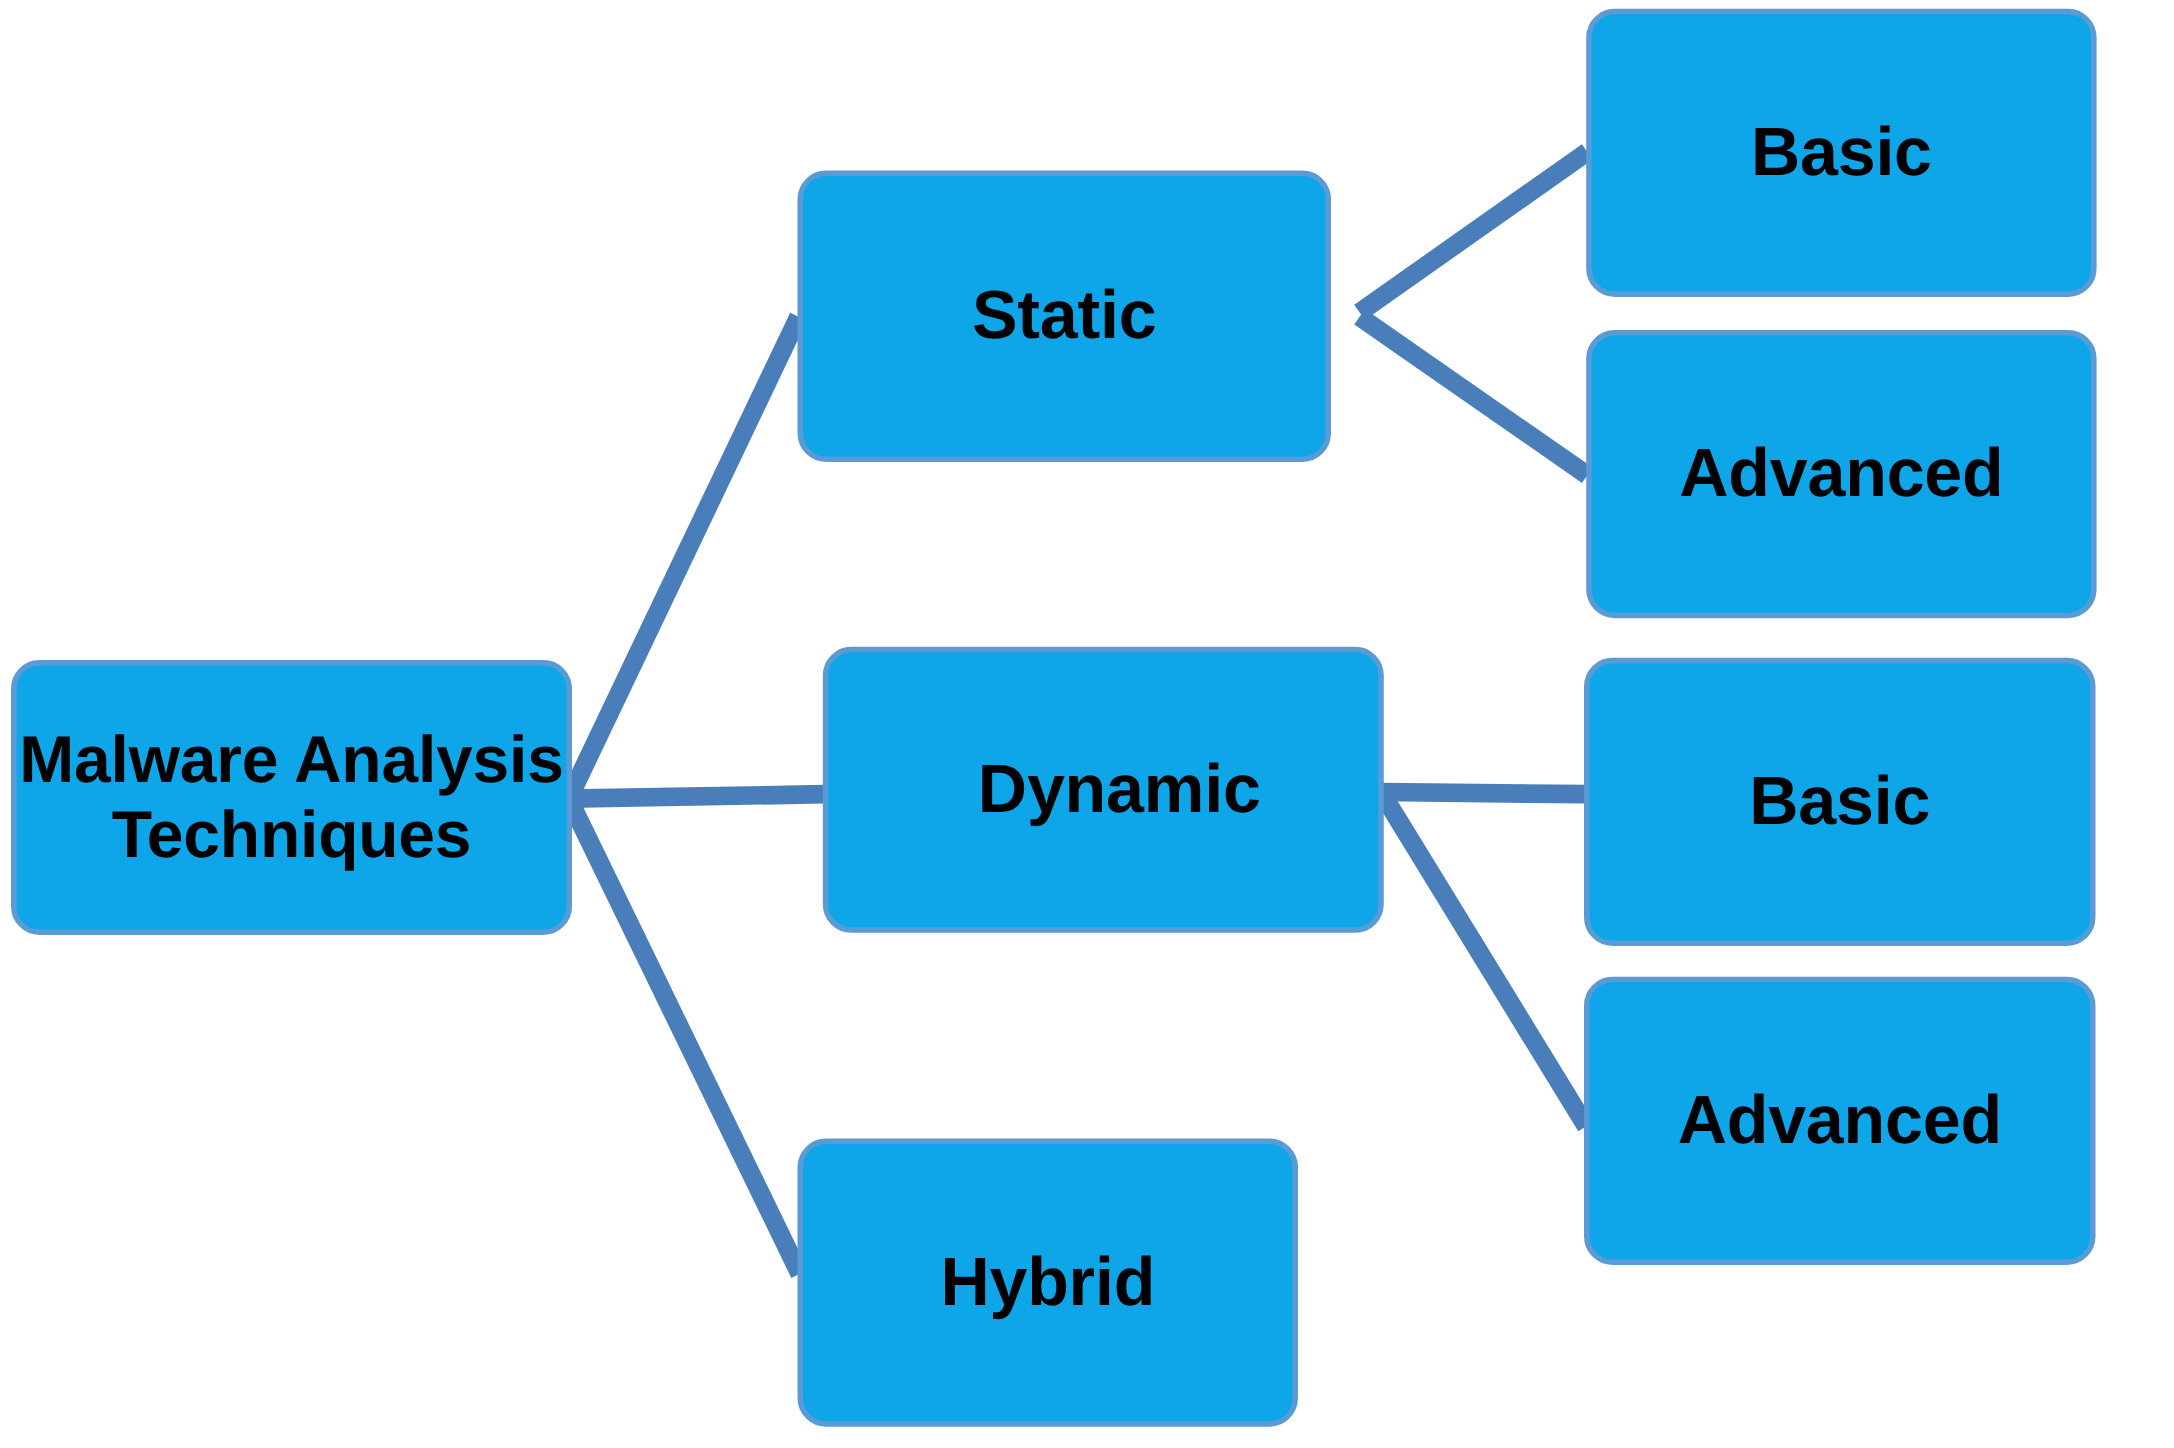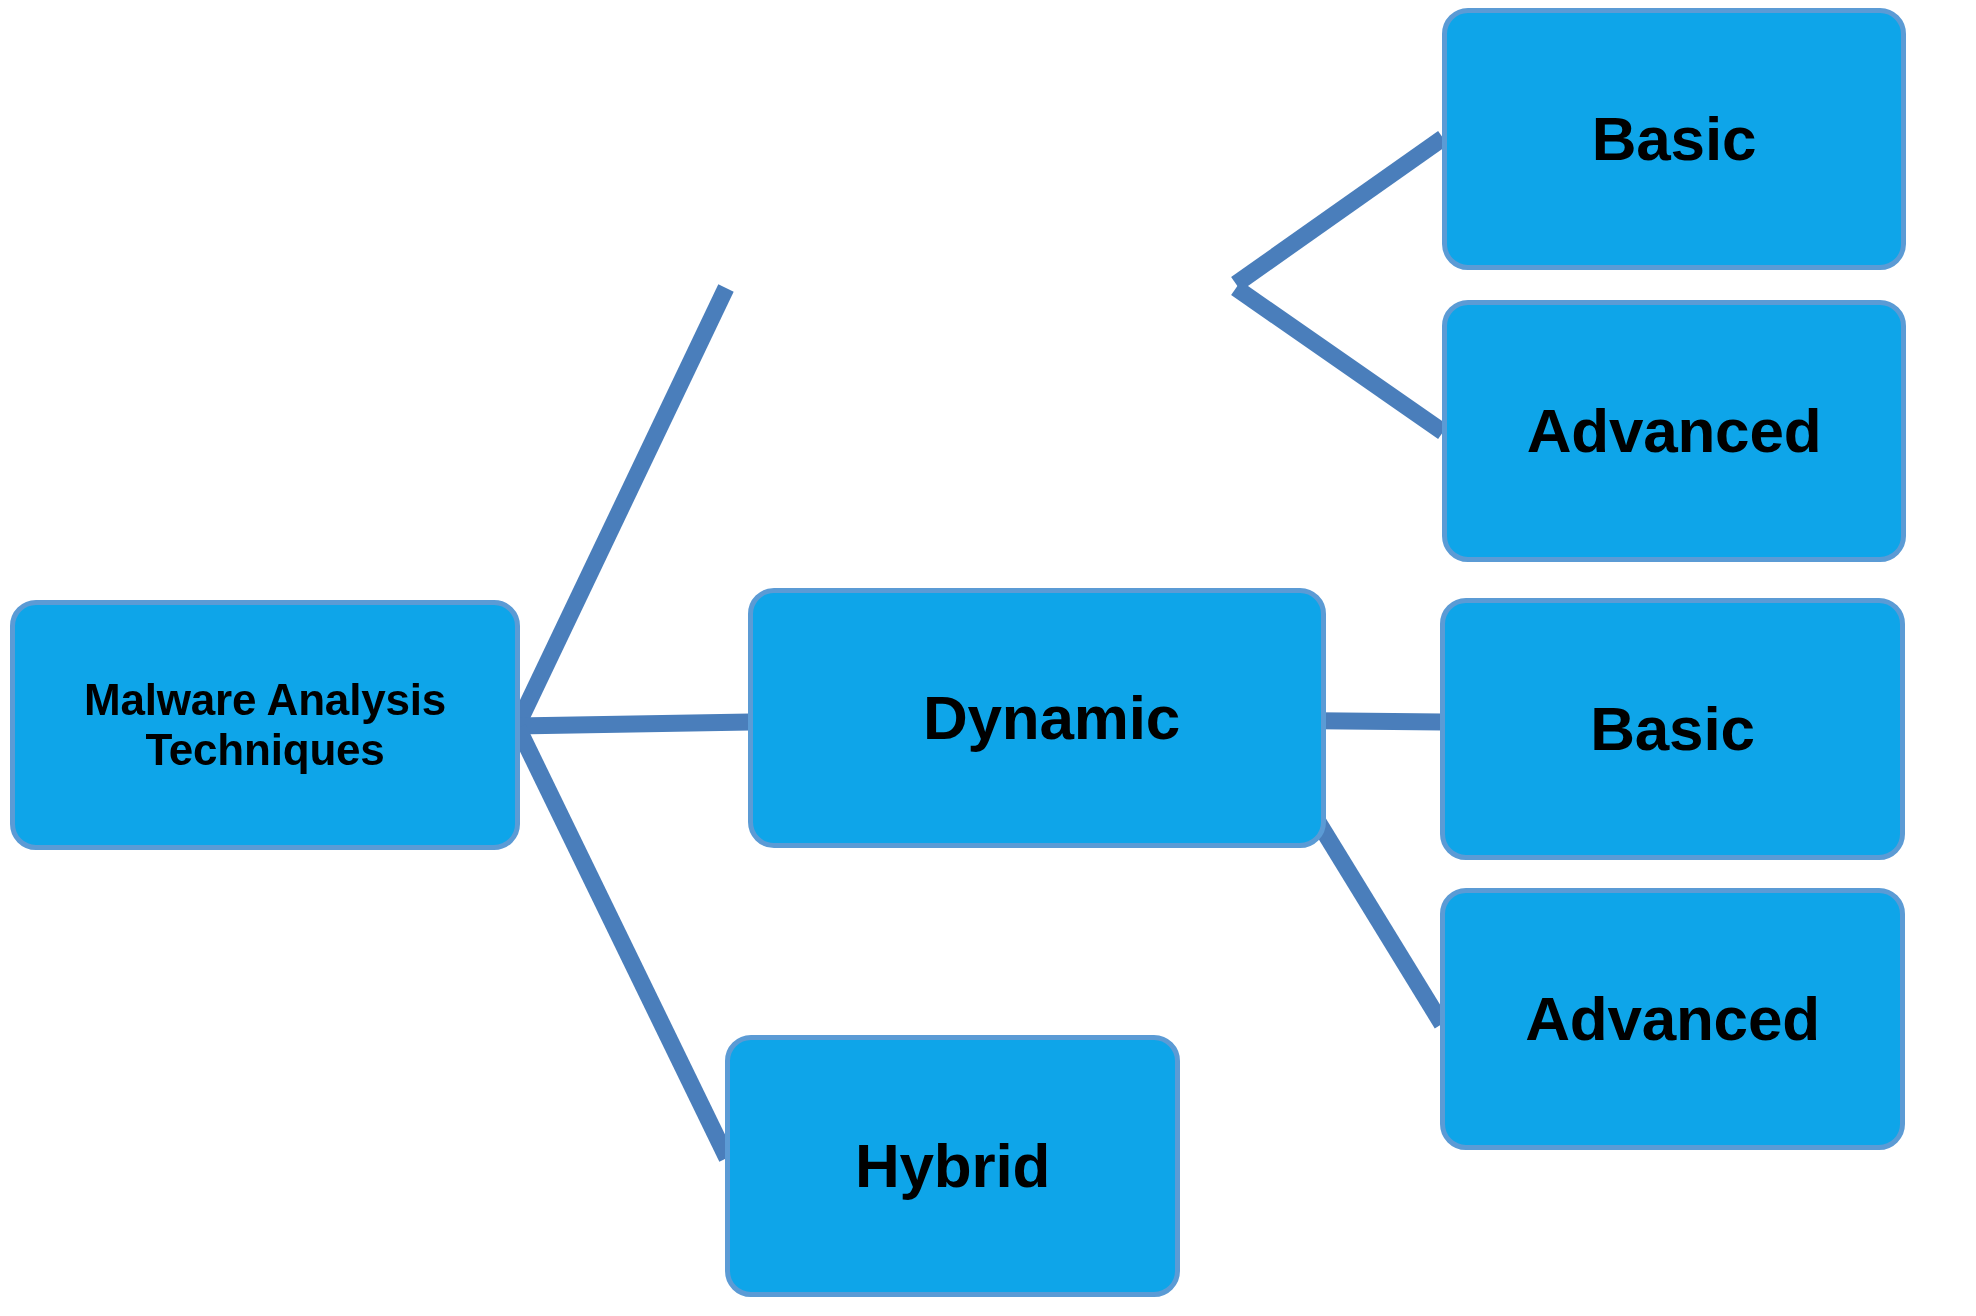--- a/index.html
+++ b/index.html
@@ -40,28 +40,28 @@
   }
   .node-label {
     display: block;
     line-height: 1.14;
     letter-spacing: -0.2px;
     white-space: pre-line;
   }
   
   #node-root      { left: 10px;   top: 600px;  width: 510px; height: 250px; }
   #node-static    { left: 725px;  top: 155px;  width: 485px; height: 265px; }
-  #node-dynamic   { left: 748px;  top: 588px;  width: 578px; height: 260px; padding-left: 29px; }
+  #node-dynamic   { left: 748px;  top: 588px;  width: 510px; height: 260px; padding-left: 29px; }
   #node-hybrid    { left: 725px;  top: 1035px; width: 455px; height: 262px; }
   #node-basic-1   { left: 1442px; top: 8px;    width: 464px; height: 262px; }
   #node-adv-1     { left: 1442px; top: 300px;  width: 464px; height: 262px; }
   #node-basic-2   { left: 1440px; top: 598px;  width: 465px; height: 262px; }
   #node-adv-2     { left: 1440px; top: 888px;  width: 465px; height: 262px; }
 
-  #node-root .node-label    { font-size: 44px;  font-weight: 700; }
+  #node-root .node-label    { font-size: 60px;  font-weight: 700; }
   #node-static .node-label  { font-size: 62px;  font-weight: 700; }
   #node-dynamic .node-label { font-size: 62px;  font-weight: 600; }
   #node-hybrid .node-label  { font-size: 62px;  font-weight: 700; }
   #node-basic-1 .node-label { font-size: 62px;  font-weight: 700; }
   #node-adv-1 .node-label   { font-size: 62px;  font-weight: 700; }
   #node-basic-2 .node-label { font-size: 62px;  font-weight: 600; }
   #node-adv-2 .node-label   { font-size: 62px;  font-weight: 600; }
 </style>
 </head>
 <body>
@@ -85,20 +85,23 @@
 
       <line x1="1258" y1="724" x2="1442" y2="1024"></line>
     </g>
   </svg>
 
   <div class="node" id="node-root">
     <span class="node-label">Malware Analysis
 Techniques</span>
   </div>
 
+  <div class="node" id="node-static">
+    <span class="node-label">Static</span>
+  </div>
 
   <div class="node" id="node-dynamic">
     <span class="node-label">Dynamic</span>
   </div>
 
   <div class="node" id="node-hybrid">
     <span class="node-label">Hybrid</span>
   </div>
 
   <div class="node" id="node-basic-1">

